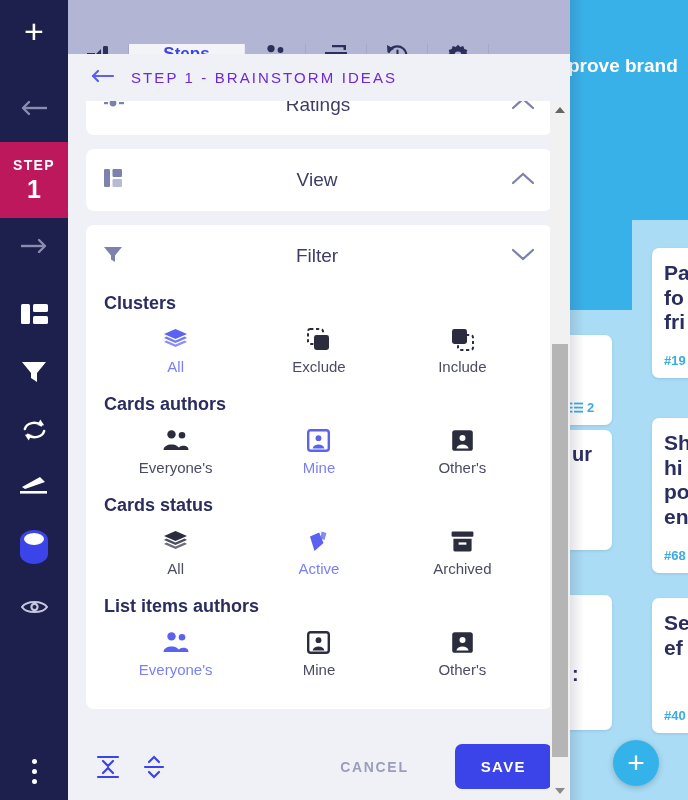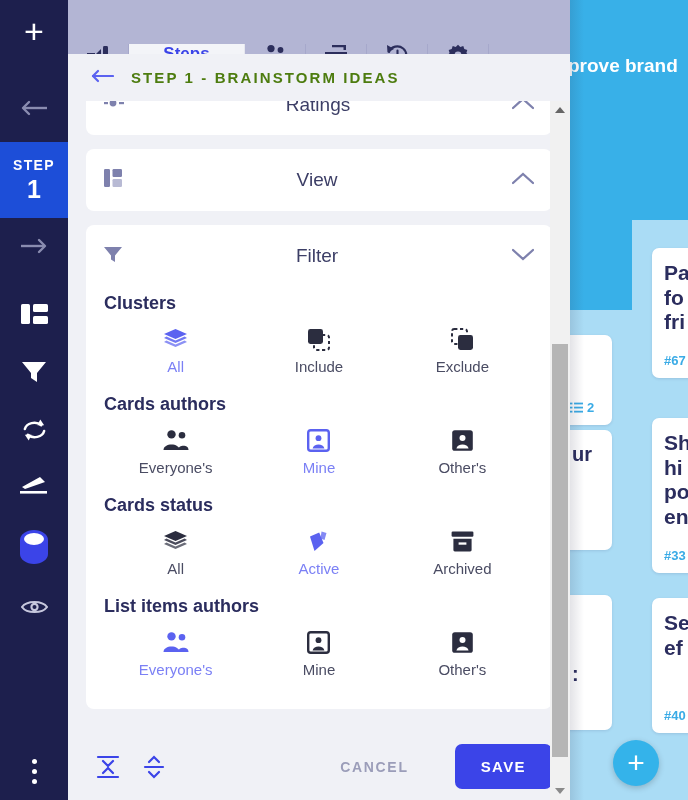--- a/index.html
+++ b/index.html
@@ -65,21 +65,21 @@
 
   
   .rail {
     position: absolute; left: 0; top: 0; width: 68px; height: 800px;
     background: #1d1f4d;
     display: flex; flex-direction: column; align-items: center;
   }
   .rail-plus { margin-top: 14px; color: #fff; font-size: 34px; font-weight: 300; line-height: 1; }
   .rail-arrow { margin-top: 52px; color: #8a8cb0; }
   .step-badge {
-    margin-top: 22px; width: 68px; height: 76px; background: #1d4ed8;
+    margin-top: 22px; width: 68px; height: 76px; background: #be185d;
     color: #fff; display: flex; flex-direction: column;
     align-items: center; justify-content: center; gap: 2px;
   }
   .step-badge .lbl { font-size: 14px; font-weight: 700; letter-spacing: 1.4px; }
   .step-badge .num { font-size: 25px; font-weight: 700; }
   .rail-arrow2 { margin-top: 20px; color: #8a8cb0; }
   .rail-icons { margin-top: 44px; display: flex; flex-direction: column; align-items: center; gap: 34px; }
   .rail-ic { color: #fff; display: flex; align-items: center; justify-content: center; }
   .rail-ic.pill {
     width: 28px; height: 34px; background: #3b44e8;
@@ -107,21 +107,21 @@
     width: 116px; background: #f3f4f8; color: #3b44e8;
     font-size: 17px; font-weight: 700; border-right: 1px solid #e6e7ef;
   }
   .tab.fill { flex: 1; border-right: none; }
 
   .crumb {
     position: absolute; left: 0; top: 54px; width: 502px; height: 47px;
     display: flex; align-items: center; gap: 17px; padding-left: 22px;
     background: #f0f1f6;
   }
-  .crumb-title { font-size: 15px; font-weight: 700; letter-spacing: 2.1px; color: #4d7c0f; white-space: nowrap; }
+  .crumb-title { font-size: 15px; font-weight: 400; letter-spacing: 2.1px; color: #6d28d9; white-space: nowrap; }
 
   .scrollarea { position: absolute; left: 0; top: 101px; width: 502px; height: 632px; overflow: hidden; }
 
   .sec { margin: 0 18px 14px 18px; background: #fff; border-radius: 8px; }
   .sec-head {
     height: 56px; display: flex; align-items: center; gap: 12px; padding: 0 18px;
   }
   .sec-head .ttl { font-size: 19px; color: #3c3e66; flex: 1; text-align: center; }
   .chev { color: #7e81ad; }
 
@@ -207,28 +207,28 @@
       <div class="card-title" style="font-size:20px;">ur</div>
     </div>
     <div class="card" style="left:560px; top:595px; width:52px; height:135px;">
       <div class="card-title" style="font-size:20px; margin-top:55px;">:</div>
     </div>
 
     <div class="card" style="left:652px; top:248px; width:60px; height:130px;">
       <div class="card-title">Pa
 fo
 fri</div>
-      <div class="card-tag">#67</div>
+      <div class="card-tag">#19</div>
     </div>
     <div class="card" style="left:652px; top:418px; width:60px; height:155px;">
       <div class="card-title">Sh
 hi
 po
 en</div>
-      <div class="card-tag">#33</div>
+      <div class="card-tag">#68</div>
     </div>
     <div class="card" style="left:652px; top:598px; width:60px; height:135px;">
       <div class="card-title">Se
 ef</div>
       <div class="card-tag">#40</div>
     </div>
 
     <div class="fab">
       <span>+</span>
     </div>
@@ -444,34 +444,34 @@
                       <path d="M12.5 12.4 L21.6 8.5 L24 10 L12.5 15 L1 10 L3.4 8.5 Z" opacity=".85"></path>
                       <path d="M12.5 16.4 L21.6 12.5 L24 14 L12.5 19 L1 14 L3.4 12.5 Z" opacity=".7"></path>
                     </g>
                   </svg>
               </span>
               <span class="lb">All</span>
             </div>
             <div class="opt">
               <span class="ic">
                 <svg width="23" height="23" viewBox="0 0 23 23">
+                    <rect x="1" y="1" width="15" height="15" rx="2.2" fill="none" stroke="currentColor" stroke-width="2" stroke-dasharray="3.2 2.6"></rect>
+                    <rect x="7" y="7" width="15" height="15" rx="2.4" fill="currentColor"></rect>
+                  </svg>
+              </span>
+              <span class="lb">Exclude</span>
+            </div>
+            <div class="opt">
+              <span class="ic">
+                <svg width="23" height="23" viewBox="0 0 23 23">
                     <rect x="7" y="7" width="15" height="15" rx="2.2" fill="none" stroke="currentColor" stroke-width="2" stroke-dasharray="3.2 2.6"></rect>
                     <rect x="1" y="1" width="15" height="15" rx="2.4" fill="currentColor"></rect>
                   </svg>
               </span>
               <span class="lb">Include</span>
-            </div>
-            <div class="opt">
-              <span class="ic">
-                <svg width="23" height="23" viewBox="0 0 23 23">
-                    <rect x="1" y="1" width="15" height="15" rx="2.2" fill="none" stroke="currentColor" stroke-width="2" stroke-dasharray="3.2 2.6"></rect>
-                    <rect x="7" y="7" width="15" height="15" rx="2.4" fill="currentColor"></rect>
-                  </svg>
-              </span>
-              <span class="lb">Exclude</span>
             </div>
           </div>
 
           <div class="grp-label">Cards authors</div>
           <div class="opts">
             <div class="opt">
               <span class="ic">
                 <svg width="26" height="21" viewBox="0 0 26 21">
                     <g fill="currentColor">
                       <circle cx="8.5" cy="4.4" r="4.2"></circle>

